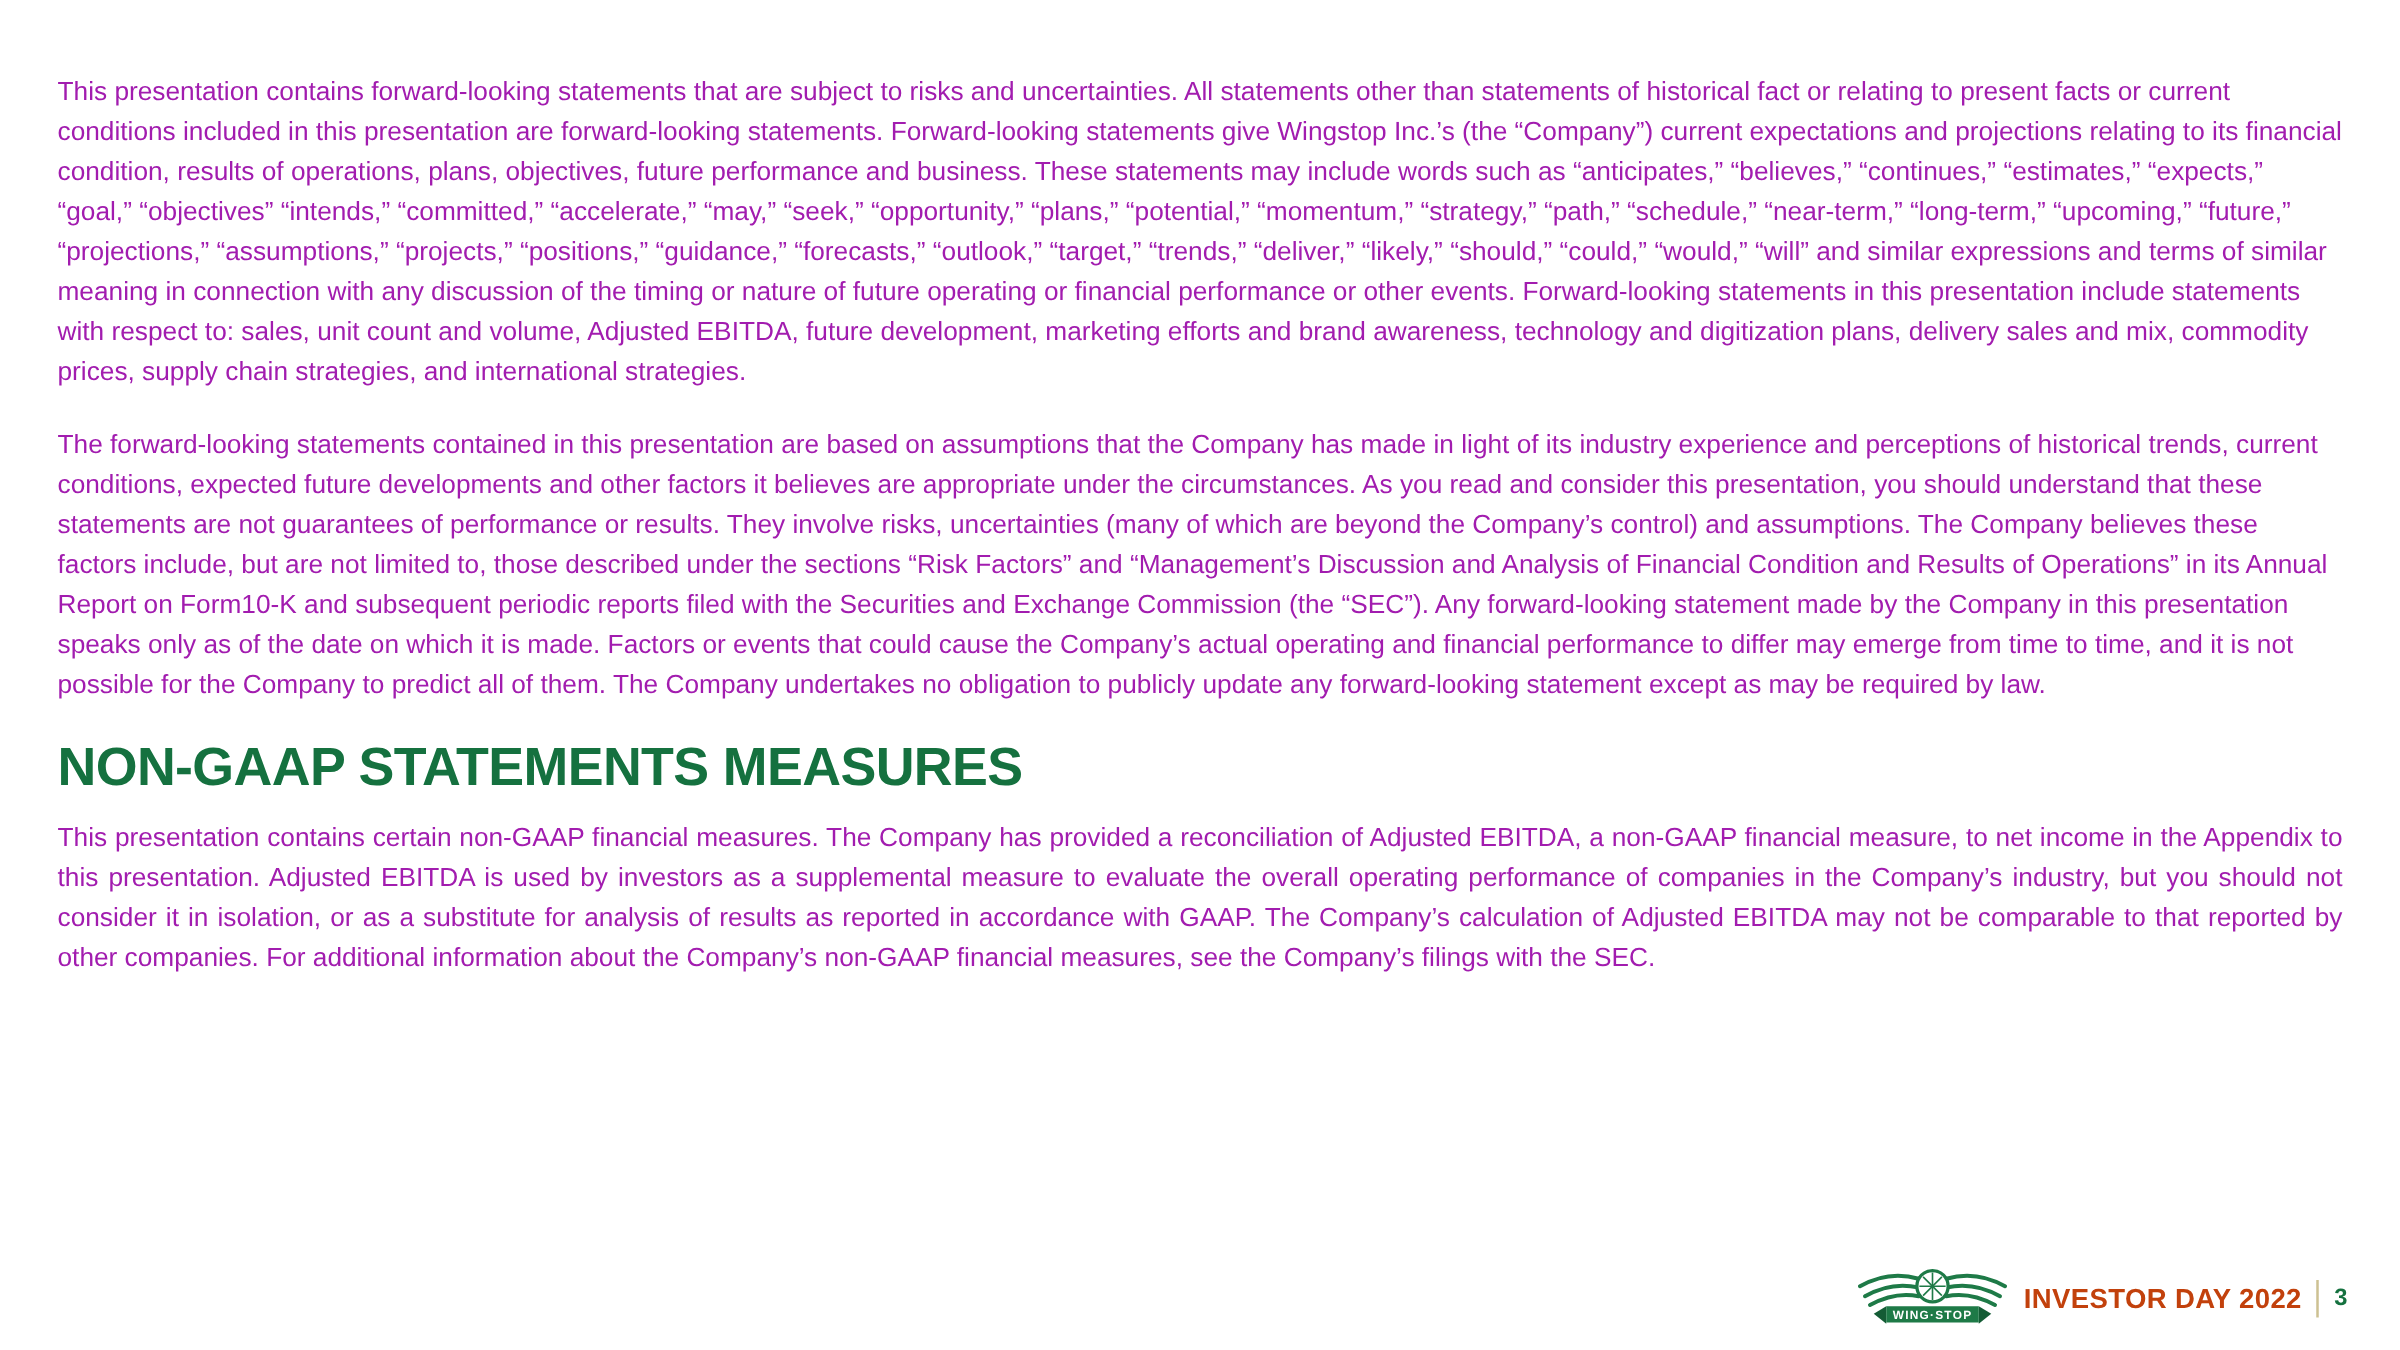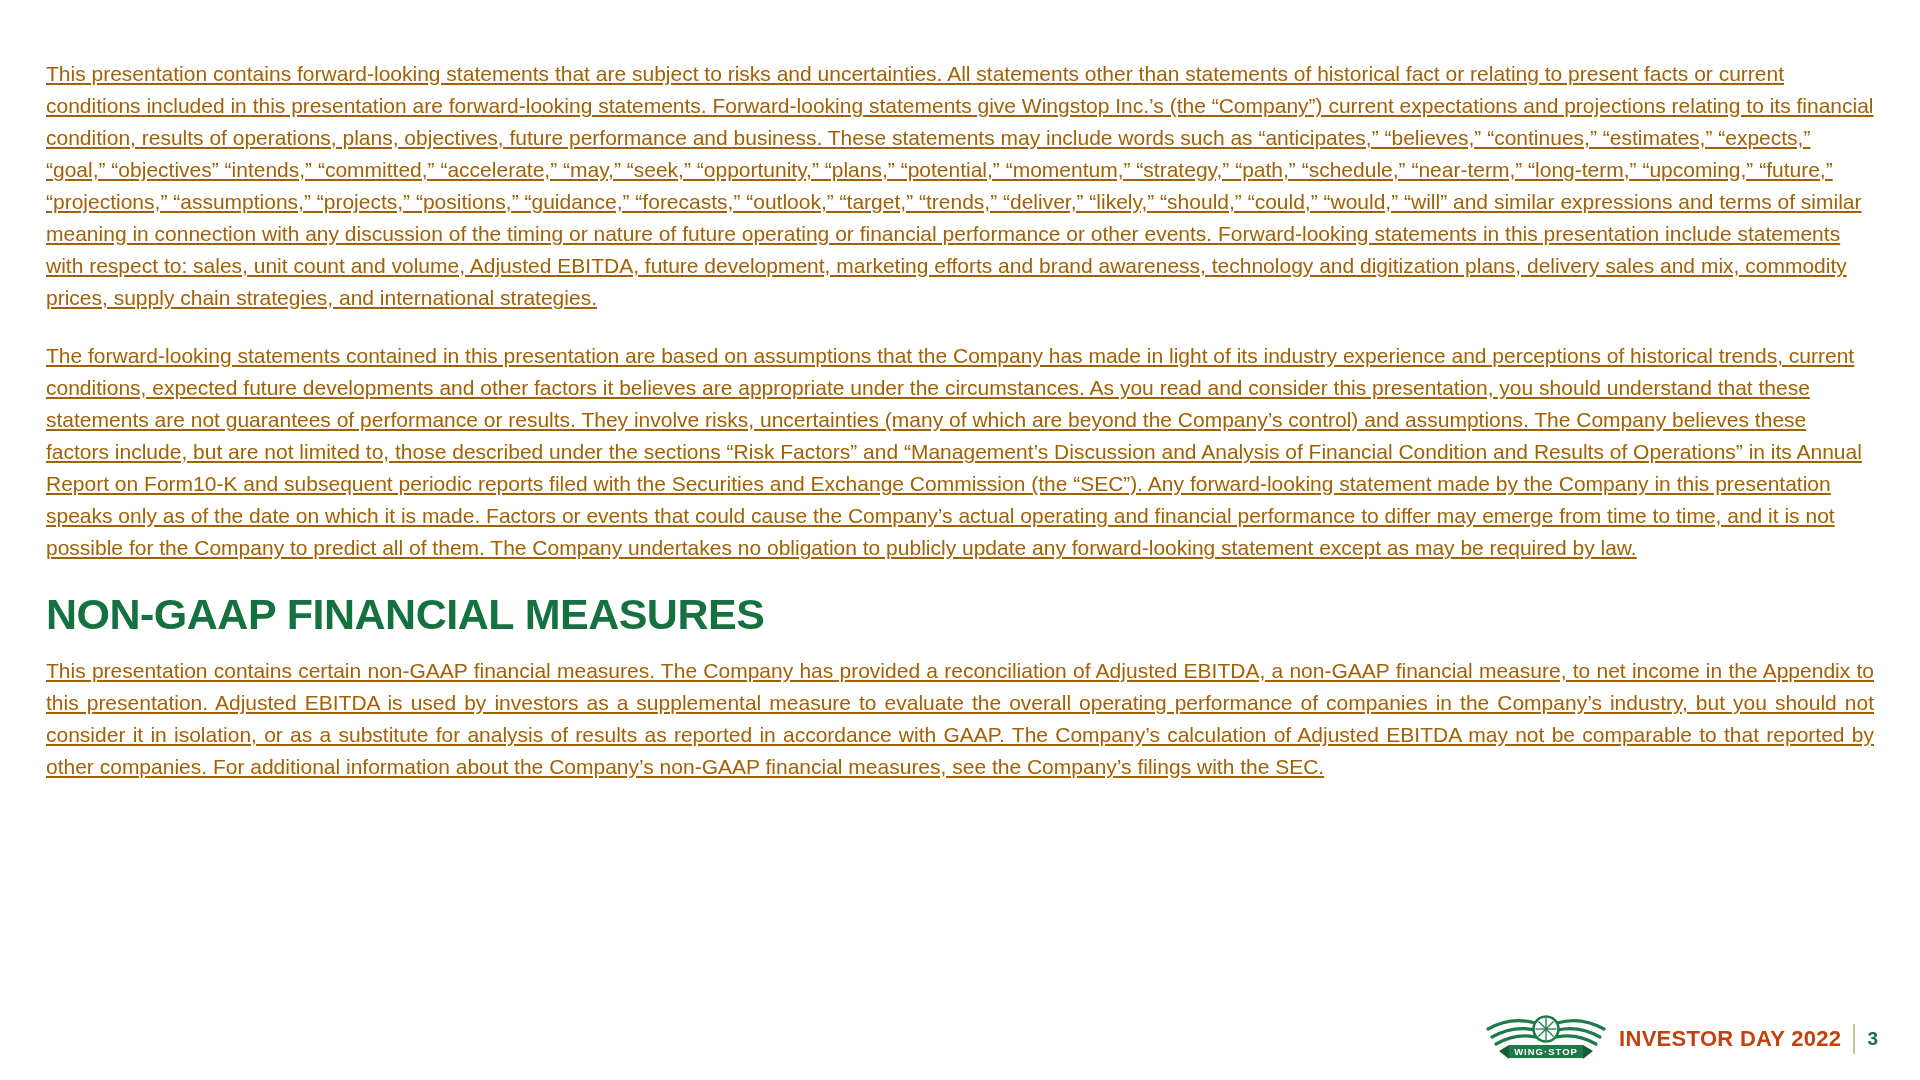--- a/index.html
+++ b/index.html
@@ -16,26 +16,25 @@
     padding: 58px 46px 0 46px;
   }
   .section-title {
     color: #15713f;
     font-size: 43px;
     font-weight: 800;
     letter-spacing: -0.5px;
     margin-bottom: 16px;
   }
   .para {
-    color: #a16207;
+    color: #a21caf;
     font-size: 21px;
     line-height: 32px;
     margin-bottom: 26px;
     max-width: 1828px;
-    text-decoration: underline;
   }
   .para.justified { text-align: justify; }
   .section + .section { margin-top: 6px; }
   .slide-footer {
     position: absolute;
     right: 38px;
     bottom: 14px;
     display: flex;
     align-items: center;
     gap: 12px;
@@ -64,21 +63,21 @@
 <body>
 
 <div class="slide">
 
   <section class="section">
     <p class="para">This presentation contains forward-looking statements that are subject to risks and uncertainties. All statements other than statements of historical fact or relating to present facts or current conditions included in this presentation are forward-looking statements. Forward-looking statements give Wingstop Inc.’s (the “Company”) current expectations and projections relating to its financial condition, results of operations, plans, objectives, future performance and business. These statements may include words such as “anticipates,” “believes,” “continues,” “estimates,” “expects,” “goal,” “objectives” “intends,” “committed,” “accelerate,” “may,” “seek,” “opportunity,” “plans,” “potential,” “momentum,” “strategy,” “path,” “schedule,” “near-term,” “long-term,” “upcoming,” “future,” “projections,” “assumptions,” “projects,” “positions,” “guidance,” “forecasts,” “outlook,” “target,” “trends,” “deliver,” “likely,” “should,” “could,” “would,” “will” and similar expressions and terms of similar meaning in connection with any discussion of the timing or nature of future operating or financial performance or other events.  Forward-looking statements in this presentation include statements with respect to: sales, unit count and volume, Adjusted EBITDA, future development, marketing efforts and brand awareness, technology and digitization plans, delivery sales and mix, commodity prices, supply chain strategies, and international strategies.</p>
     <p class="para">The forward-looking statements contained in this presentation are based on assumptions that the Company has made in light of its industry experience and perceptions of historical trends, current conditions, expected future developments and other factors it believes are appropriate under the circumstances. As you read and consider this presentation, you should understand that these statements are not guarantees of performance or results. They involve risks, uncertainties (many of which are beyond the Company’s control) and assumptions. The Company believes these factors include, but are not limited to, those described under the sections “Risk Factors” and “Management’s Discussion and Analysis of Financial Condition and Results of Operations” in its Annual Report on Form10-K and subsequent periodic reports filed with the Securities and Exchange Commission (the “SEC”). Any forward-looking statement made by the Company in this presentation speaks only as of the date on which it is made. Factors or events that could cause the Company’s actual operating and financial performance to differ may emerge from time to time, and it is not possible for the Company to predict all of them. The Company undertakes no obligation to publicly update any forward-looking statement except as may be required by law.</p>
   </section>
 
   <section class="section">
-    <h1 class="section-title">NON-GAAP FINANCIAL MEASURES</h1>
+    <h1 class="section-title">NON-GAAP STATEMENTS MEASURES</h1>
     <p class="para justified">This presentation contains certain non-GAAP financial measures. The Company has provided a reconciliation of Adjusted EBITDA, a non-GAAP financial measure, to net income in the Appendix to this presentation. Adjusted EBITDA is used by investors as a supplemental measure to evaluate the overall operating performance of companies in the Company’s industry, but you should not consider it in isolation, or as a substitute for analysis of results as reported in accordance with GAAP. The Company’s calculation of Adjusted EBITDA may not be comparable to that reported by other companies. For additional information about the Company’s non-GAAP financial measures, see the Company’s filings with the SEC.</p>
   </section>
 
   <footer class="slide-footer">
     <span class="logo-wrap">
       <svg width="122" height="54" viewBox="0 0 122 54" aria-hidden="true">
         <g stroke="#1e7a47" fill="none" stroke-width="3.2" stroke-linecap="round">
           <path d="M3 17 Q26 4 50 11"></path>
           <path d="M7 25 Q28 13 50 18"></path>
           <path d="M11 32 Q31 21 50 25"></path>

